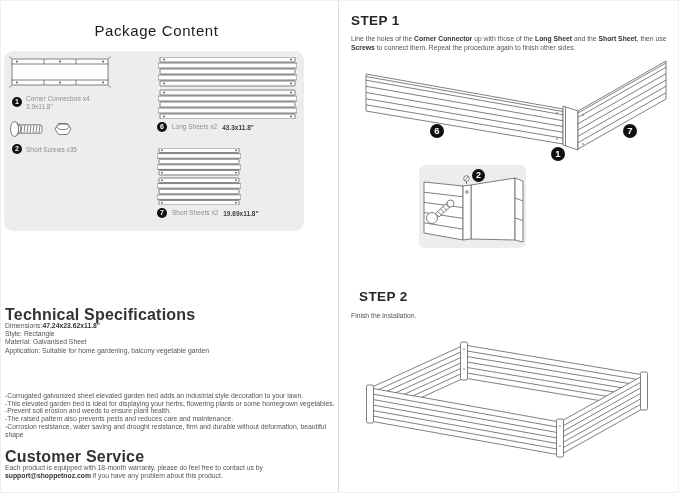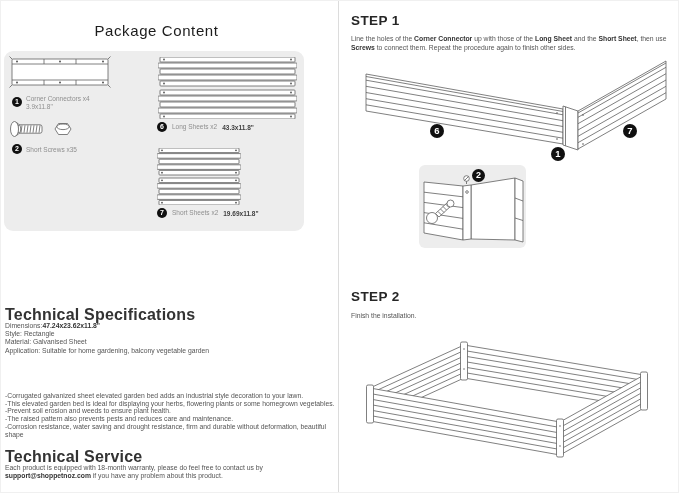--- a/index.html
+++ b/index.html
@@ -146,21 +146,21 @@
     </div>
 
     <div class="abs body-t feat-lines" style="left:4px;top:391px;width:332px;">
       <div>-Corrugated galvanized sheet elevated garden bed adds an industrial style decoration to your lawn.</div>
       <div>-This elevated garden bed is ideal for displaying your herbs, flowering plants or some homegrown vegetables.</div>
       <div>-Prevent soil erosion and weeds to ensure plant health.</div>
       <div>-The raised pattern also prevents pests and reduces care and maintenance.</div>
       <div>-Corrosion resistance, water saving and drought resistance, firm and durable without deformation, beautiful shape</div>
     </div>
 
-    <div class="abs sec-h" style="left:4px;top:447px;">Technical Service</div>
+    <div class="abs sec-h" style="left:4px;top:447px;">Customer Service</div>
     <div class="abs body-t svc-text" style="left:4px;top:463px;width:326px;">
       <span>Each product is equipped with 18-month warranty, please do feel free to contact us by </span><b>support@shoppetnoz.com</b><span> if you have any problem about this product.</span>
     </div>
   </div>
 
   <div class="abs divider" style="left:337px;top:0;width:1px;height:493px;"></div>
 
   <div class="abs" style="left:338px;top:0;width:341px;height:493px;">
 
     <div class="abs step-h" style="left:12px;top:3px;margin-top:9px;">STEP 1</div>
@@ -225,21 +225,21 @@
         <circle class="shp" cx="13" cy="53" r="5.5"></circle>
         <circle class="shp" cx="31.5" cy="38.5" r="3.5"></circle>
 
         <circle class="shp" cx="47.5" cy="13.5" r="2.8"></circle>
         <line class="ln" x1="45.5" y1="15.5" x2="49.5" y2="11.5"></line>
         <line class="ln" x1="47.5" y1="16.3" x2="47.5" y2="19"></line>
       </svg>
     </div>
     <span class="abs badge in" style="left:133px;top:168px;">2</span>
 
-    <div class="abs step-h" style="left:12px;top:288px;">STEP 2</div>
+    <div class="abs step-h" style="left:20px;top:288px;">STEP 2</div>
     <div class="abs body-t" style="left:12px;top:311px;width:300px;">Finish the installation.</div>
 
     <svg class="abs" style="left:14px;top:337px;" width="312" height="124" viewBox="0 0 312 124">
 
       <polygon class="shp" points="111,7 17,50 17,83 111,40"></polygon>
       <line class="ln" x1="111" y1="12.5" x2="17" y2="55.5"></line>
       <line class="ln" x1="111" y1="18" x2="17" y2="61"></line>
       <line class="ln" x1="111" y1="23.5" x2="17" y2="66.5"></line>
       <line class="ln" x1="111" y1="29" x2="17" y2="72"></line>
       <line class="ln" x1="111" y1="34.5" x2="17" y2="77.5"></line>

